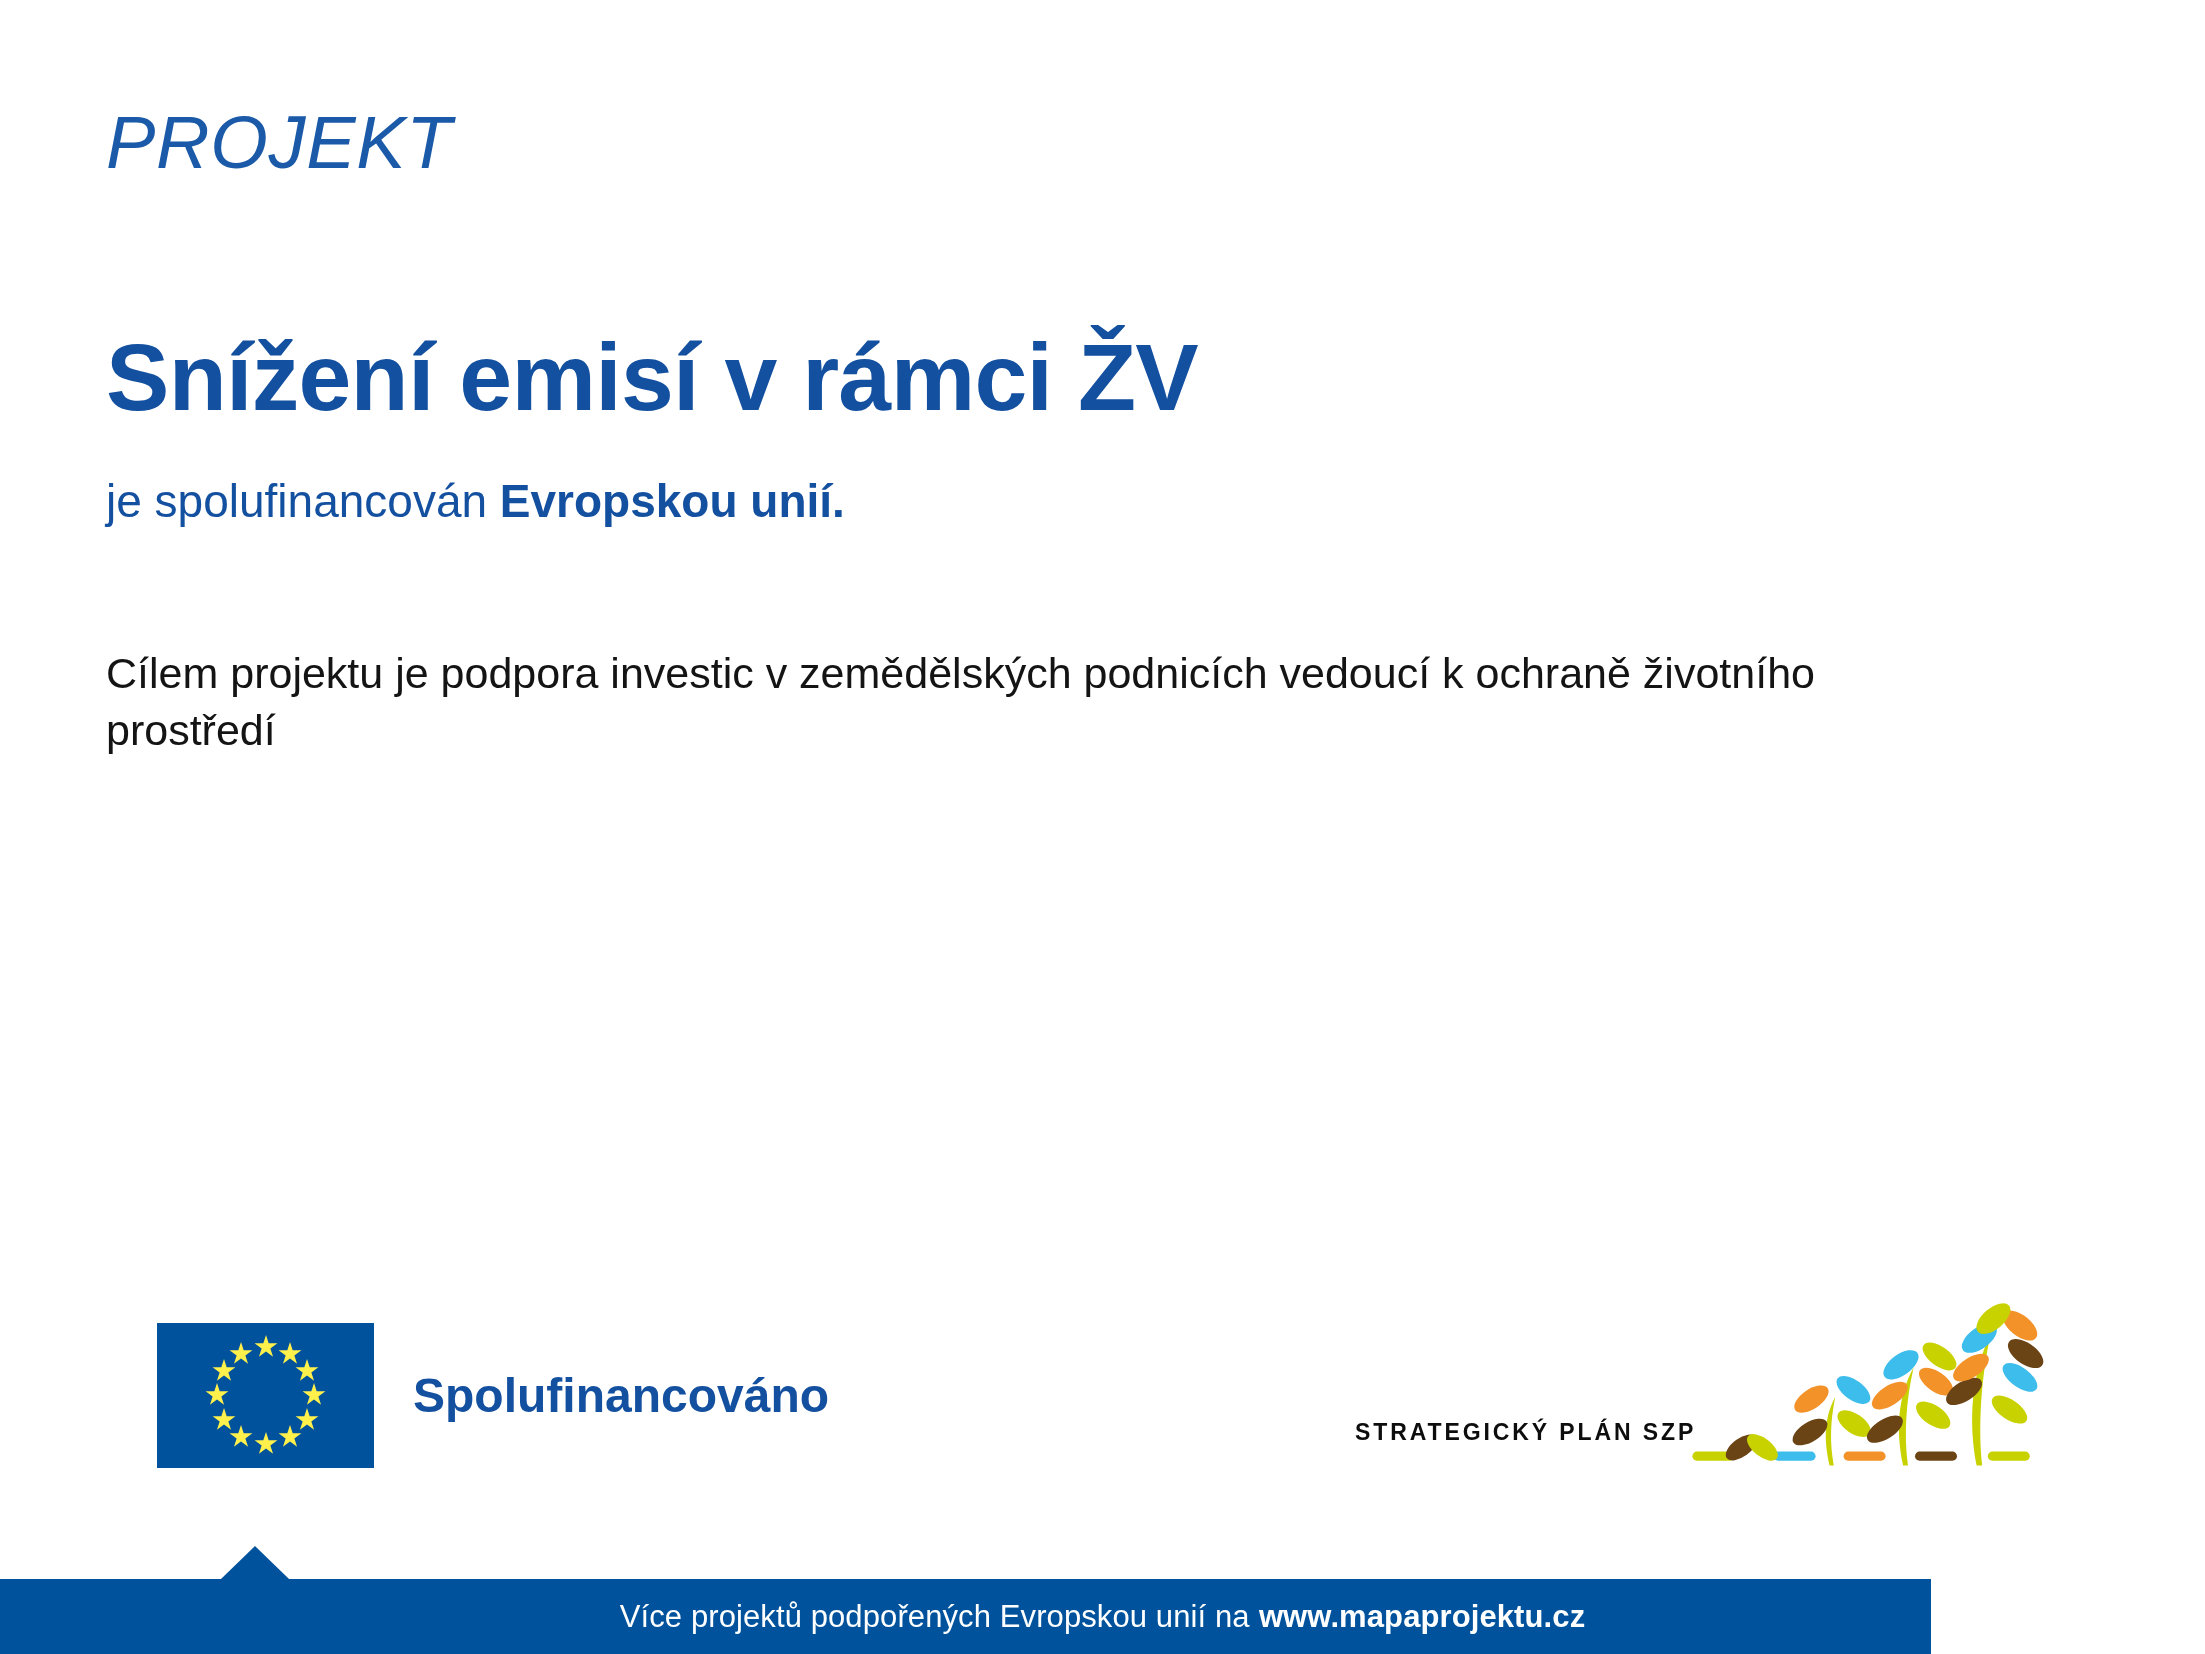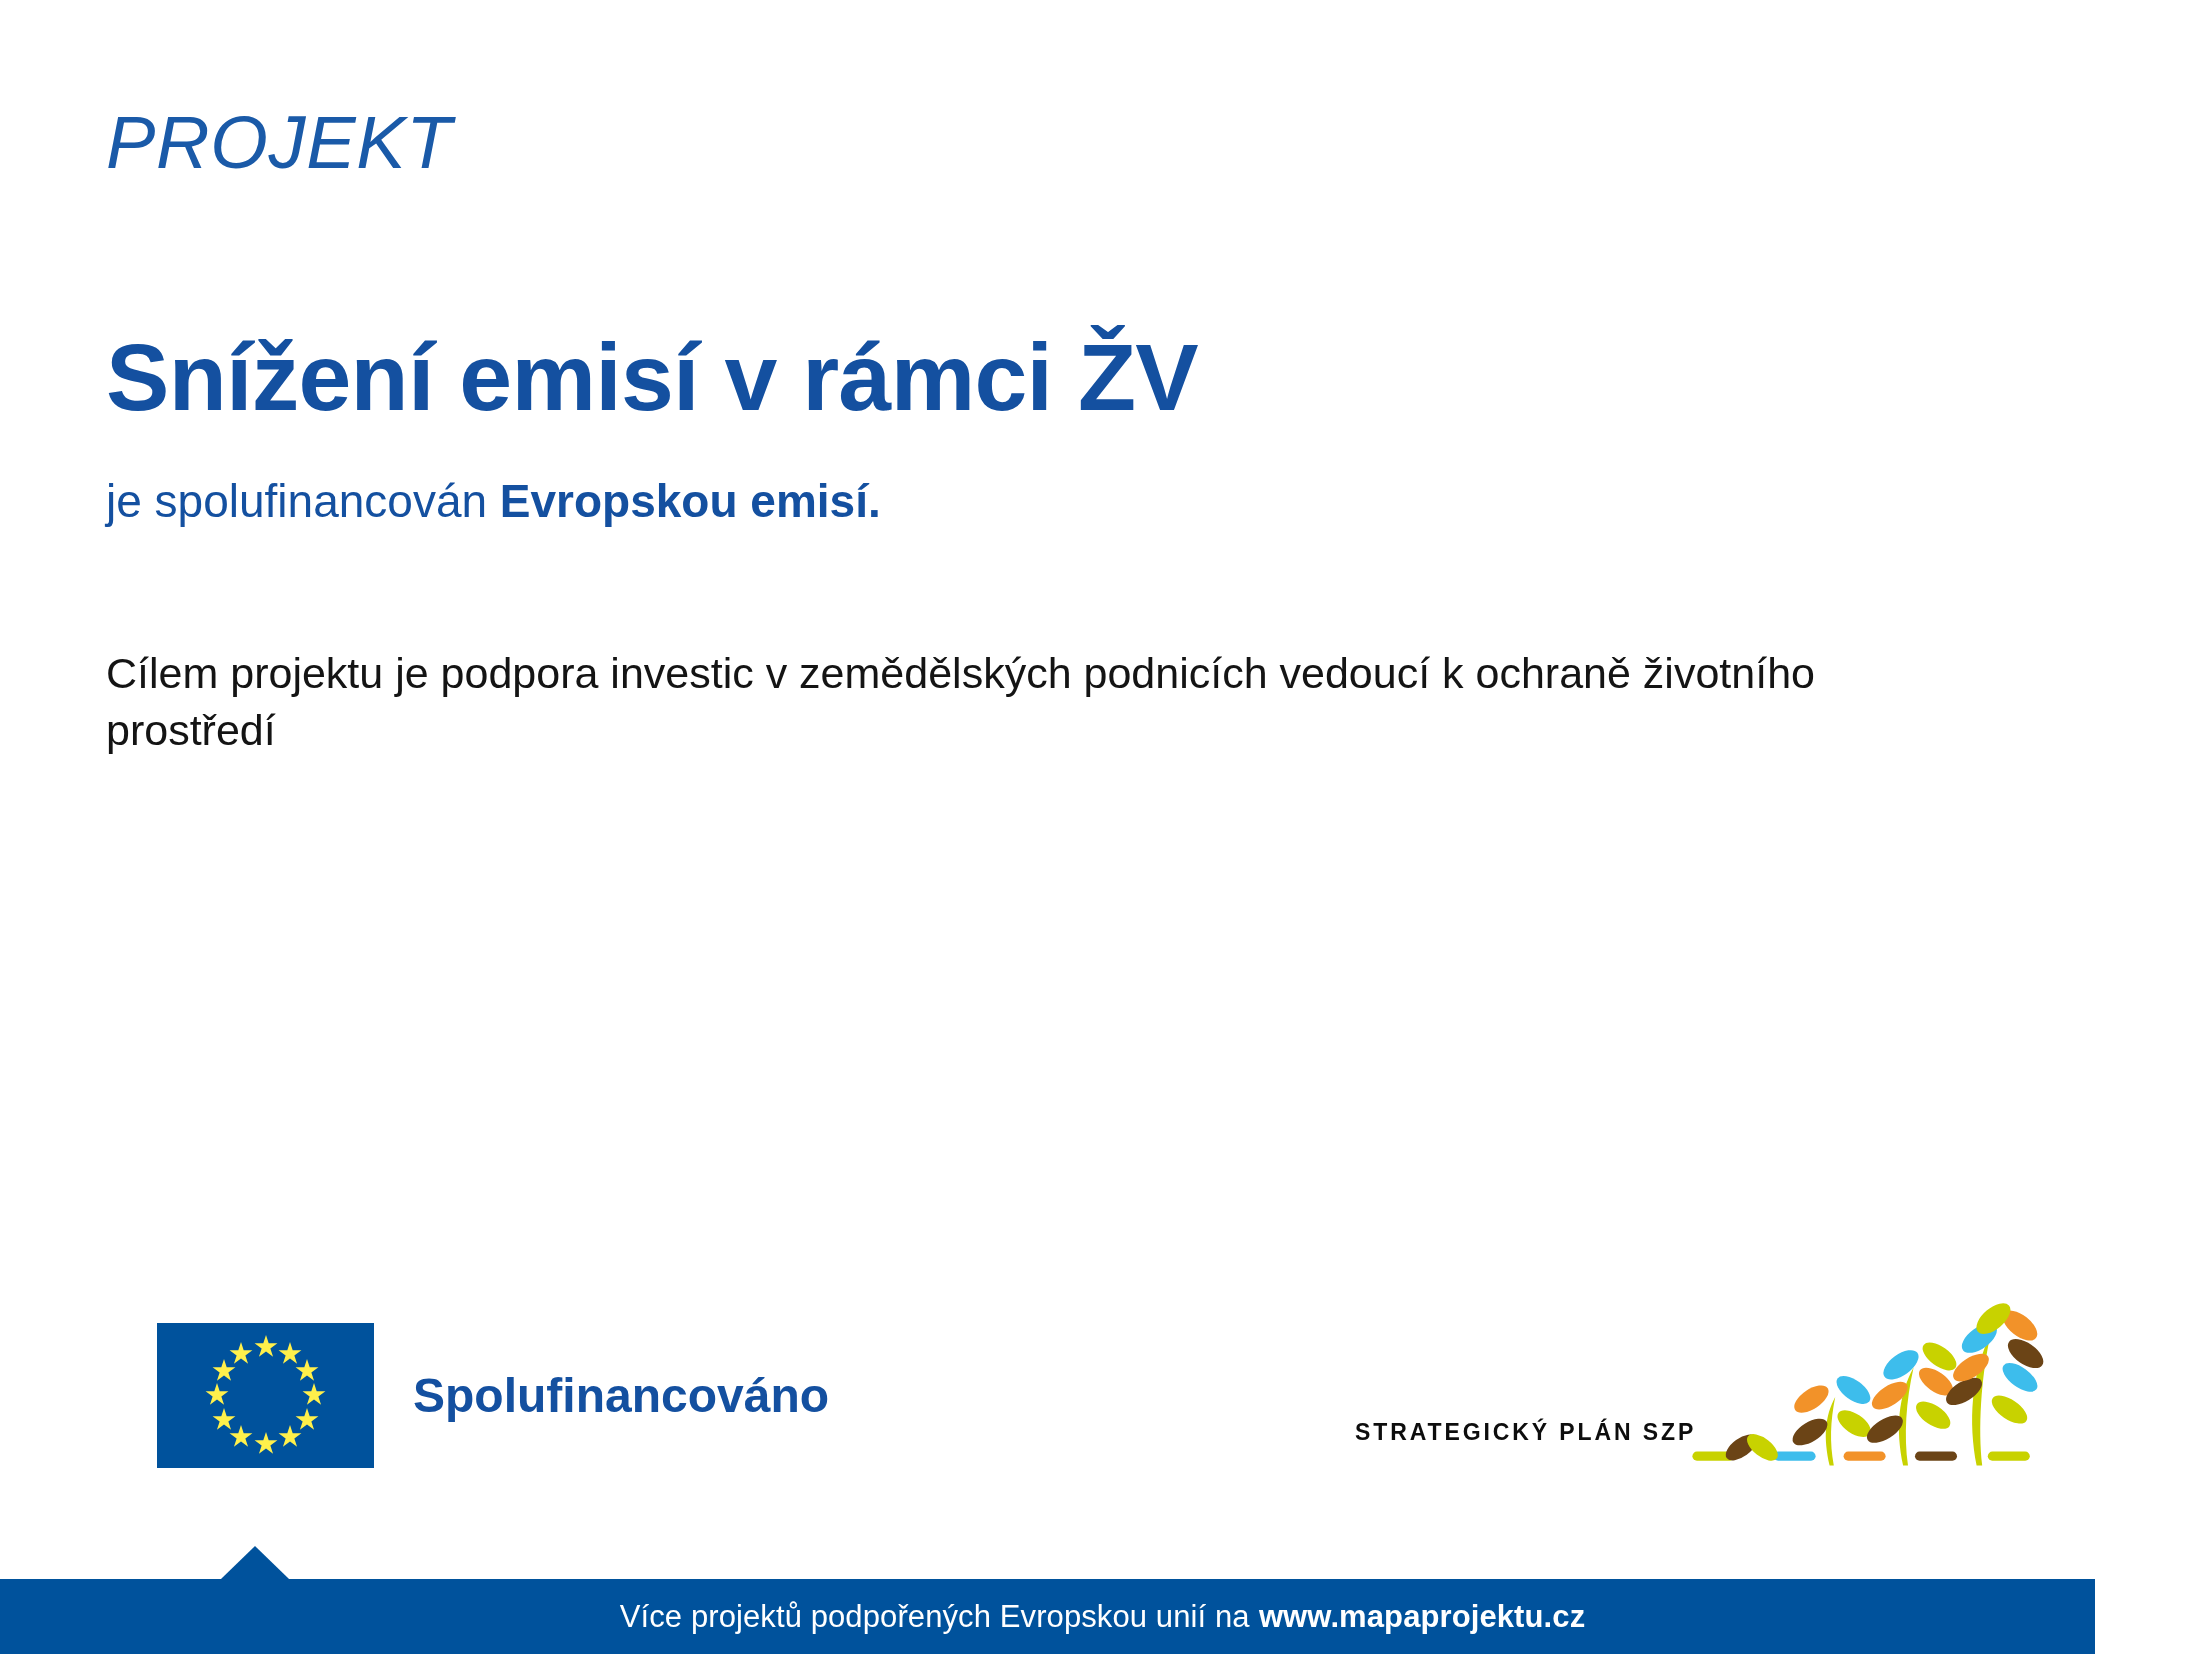--- a/index.html
+++ b/index.html
@@ -131,21 +131,21 @@
     width: 364px;
     height: 175px;
   }
   .szp-art svg { display: block; width: 364px; height: 175px; }
 
   
   .footer {
     position: absolute;
     left: 0;
     bottom: 0;
-    width: 2095px;
+    width: 1931px;
     height: 75px;
     background: #00529C;
   }
   .footer-notch {
     position: absolute;
     left: 221px;
     bottom: 75px;
     width: 0;
     height: 0;
     border-left: 34px solid transparent;
@@ -171,21 +171,21 @@
 </style>
 </head>
 <body>
 
 <div class="content">
   <div class="kicker">PROJEKT</div>
 
   <h1 class="headline">Snížení emisí v rámci ŽV</h1>
 
   <div class="subline">
-    <span>je spolufinancován </span><span class="strong">Evropskou emisí.</span>
+    <span>je spolufinancován </span><span class="strong">Evropskou unií.</span>
   </div>
 
   <p class="bodytext">Cílem projektu je podpora investic v zemědělských podnicích vedoucí k ochraně životního prostředí</p>
 </div>
 
 <div class="eu-logo">
   <div class="eu-flag" id="euflag">
       <div class="star" style="left: 109px; top: 24px;">
         <svg viewBox="0 0 34 34" xmlns="http://www.w3.org/2000/svg">
           <polygon points="17.00,0.00 20.82,11.75 33.17,11.75 23.18,19.01 26.99,30.75 17.00,23.49 7.01,30.75 10.82,19.01 0.83,11.75 13.18,11.75" fill="#FFF04B"></polygon>

